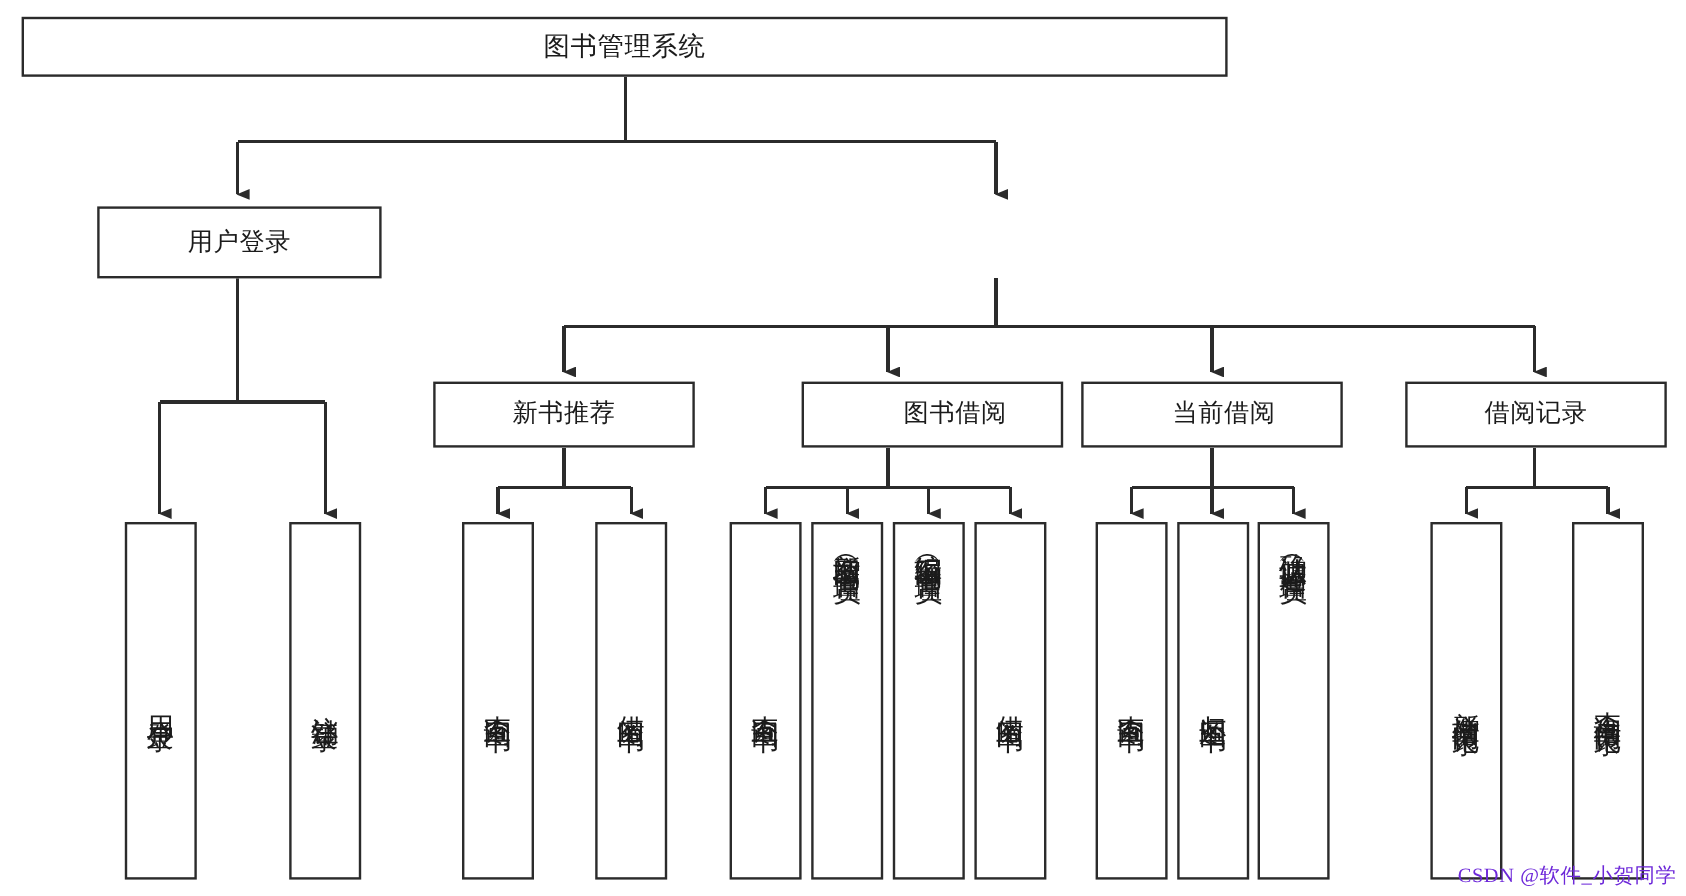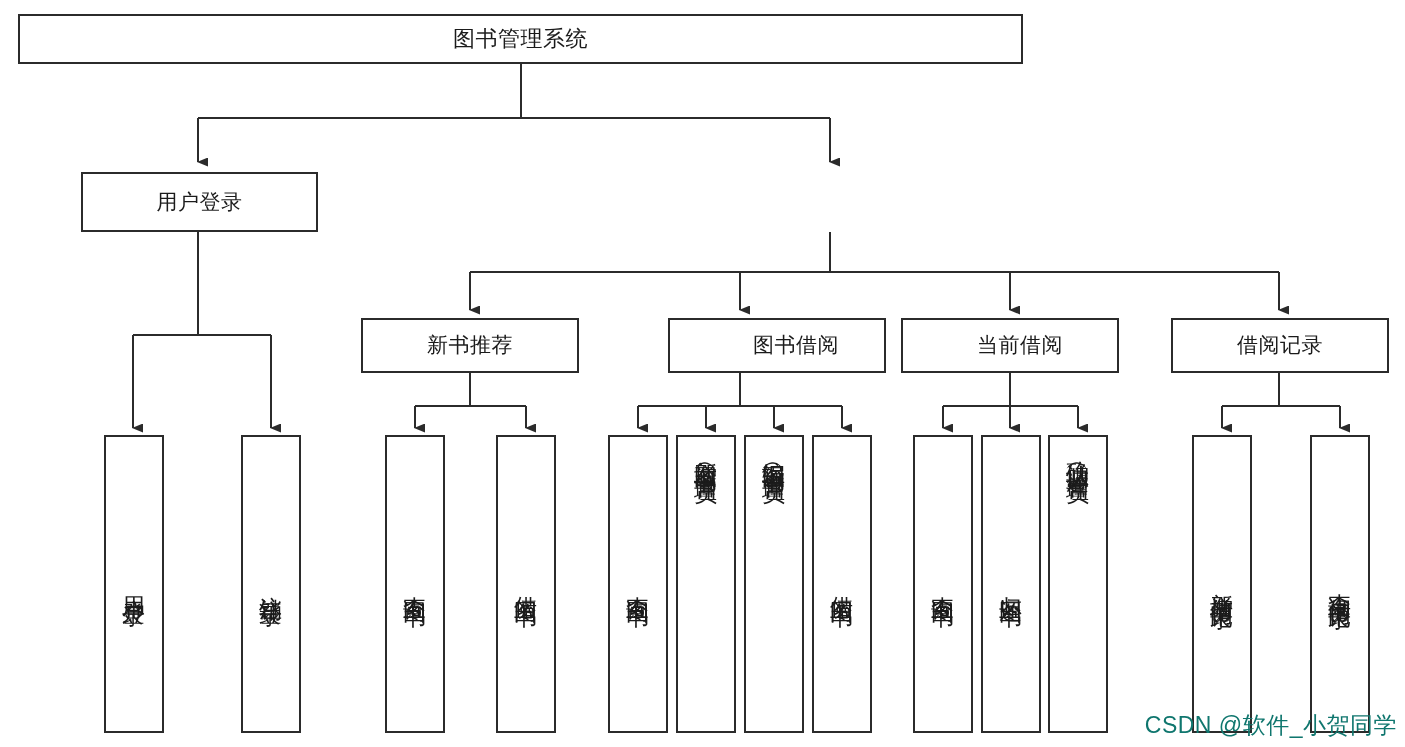--- a/index.html
+++ b/index.html
@@ -66,25 +66,26 @@
     white-space: pre;
   }
   .node.vert.centered {
     align-items: center;
     padding-top: 0;
   }
   .watermark {
     position: absolute;
     right: 8px;
     bottom: 6px;
-    font-size: 23px;
-    color: #0f766e;
+    font-size: 17px;
+    color: #6d28d9;
     letter-spacing: 0.5px;
     z-index: 5;
     white-space: nowrap;
+    font-family: Liberation Serif, serif;
   }
 </style>
 </head>
 <body>
 
 <div id="diagram-root">
 
   <svg id="edge-layer" viewBox="0 0 1405 747" width="1405" height="747" xmlns="http://www.w3.org/2000/svg">
     <defs>
       <marker id="arrowhead" markerWidth="9" markerHeight="11" refX="4.5" refY="10" orient="auto" markerUnits="userSpaceOnUse">

